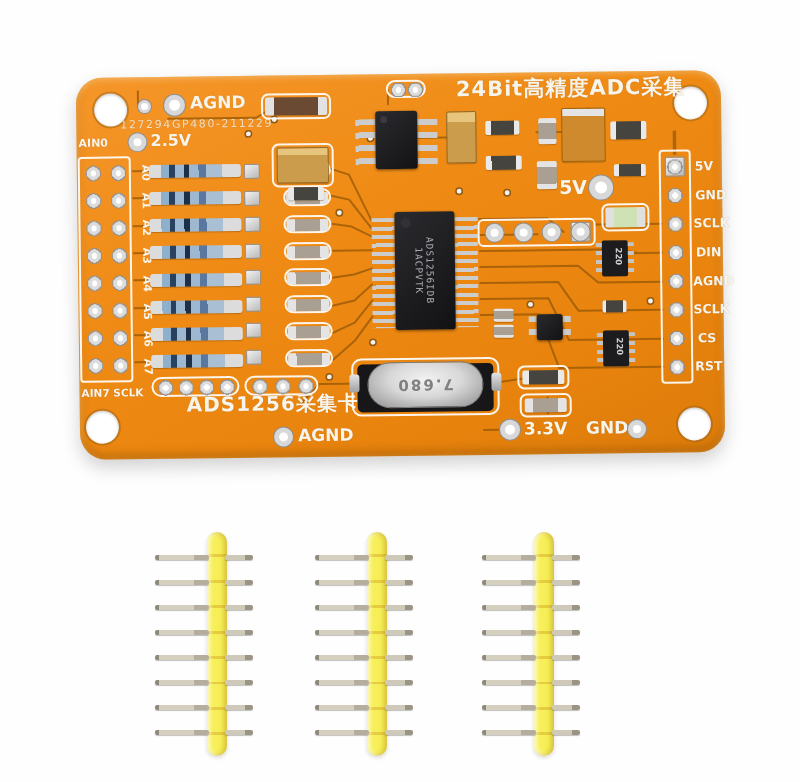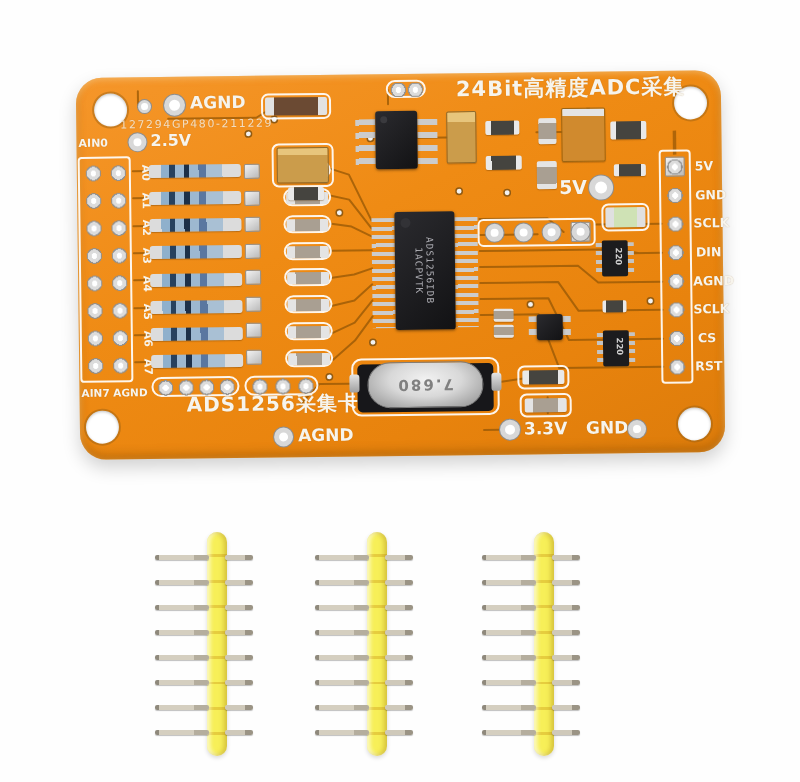--- a/index.html
+++ b/index.html
@@ -186,21 +186,21 @@
       <div class="skbox" style="position:static;width:48px;height:18px;border-radius:9px;padding:1px">
           <div class="cap" style="width:42px;height:12px;margin:1px auto;border-radius:2px"></div>
         </div>
       <div class="skbox" style="position:static;width:48px;height:18px;border-radius:9px;padding:1px">
           <div class="cap" style="width:42px;height:12px;margin:1px auto;border-radius:2px"></div>
         </div>
       <div class="skbox" style="position:static;width:48px;height:18px;border-radius:9px;padding:1px">
           <div class="cap" style="width:42px;height:12px;margin:1px auto;border-radius:2px"></div>
         </div>
     </div>
-    <span class="t" style="left:2px;top:310px;font-size:10.5px">AIN7 AGND</span>
+    <span class="t" style="left:2px;top:310px;font-size:10.5px">AIN7 SCLK</span>
     <div class="skbox" style="left:72px;top:300px;width:88px;height:20px;border-radius:10px">
       <div class="holegrid" style="left:2px;top:1px;width:82px;height:16px;background-size:20.5px 16px"></div>
     </div>
     <div class="skbox" style="left:165px;top:300px;width:74px;height:20px;border-radius:10px">
       <div class="holegrid" style="left:2px;top:1px;width:69px;height:16px;background-size:23px 16px"></div>
     </div>
     <span class="t" style="left:107px;top:318px;font-size:20px;letter-spacing:1px">ADS1256采集卡</span>
     <div class="pad" style="left:194px;top:352px;width:19px;height:19px"></div>
     <span class="t" style="left:218px;top:352px;font-size:17px">AGND</span>
 

